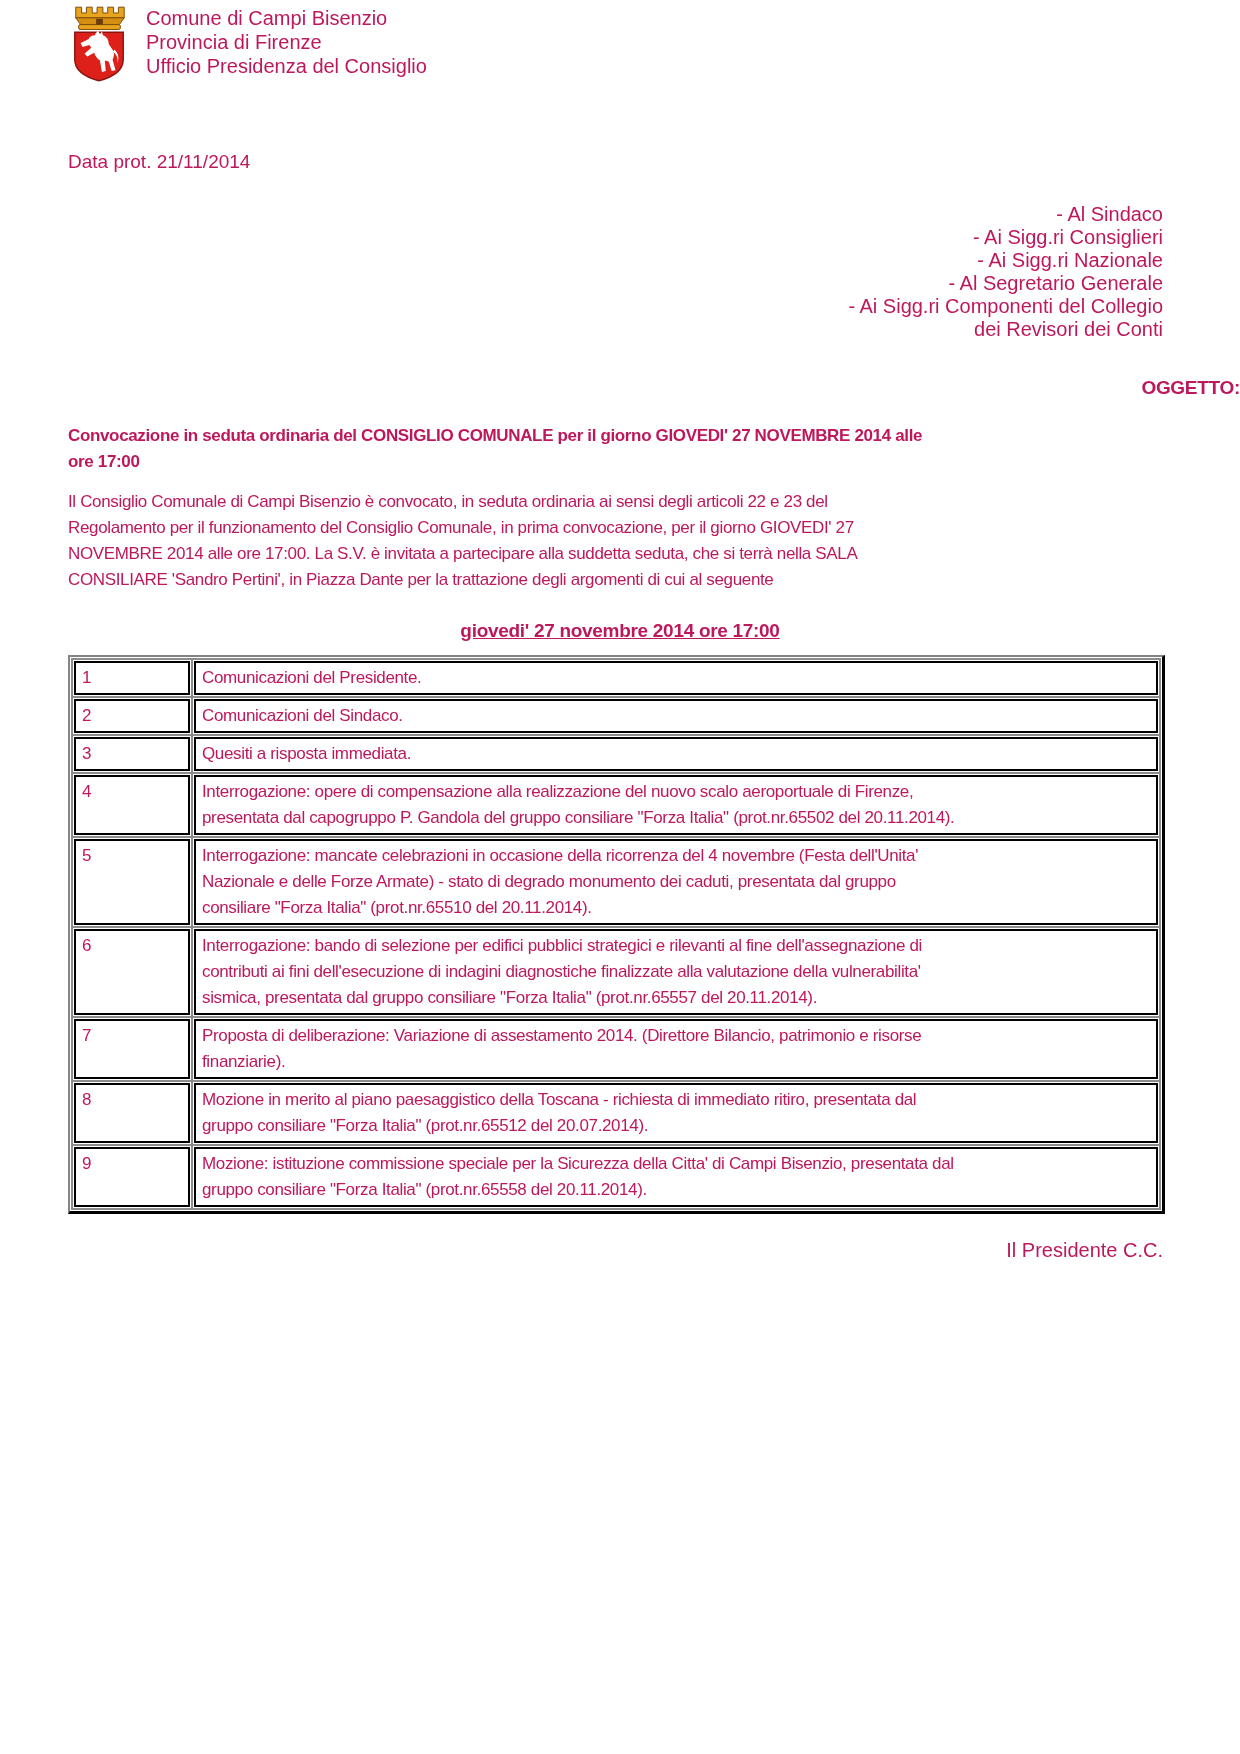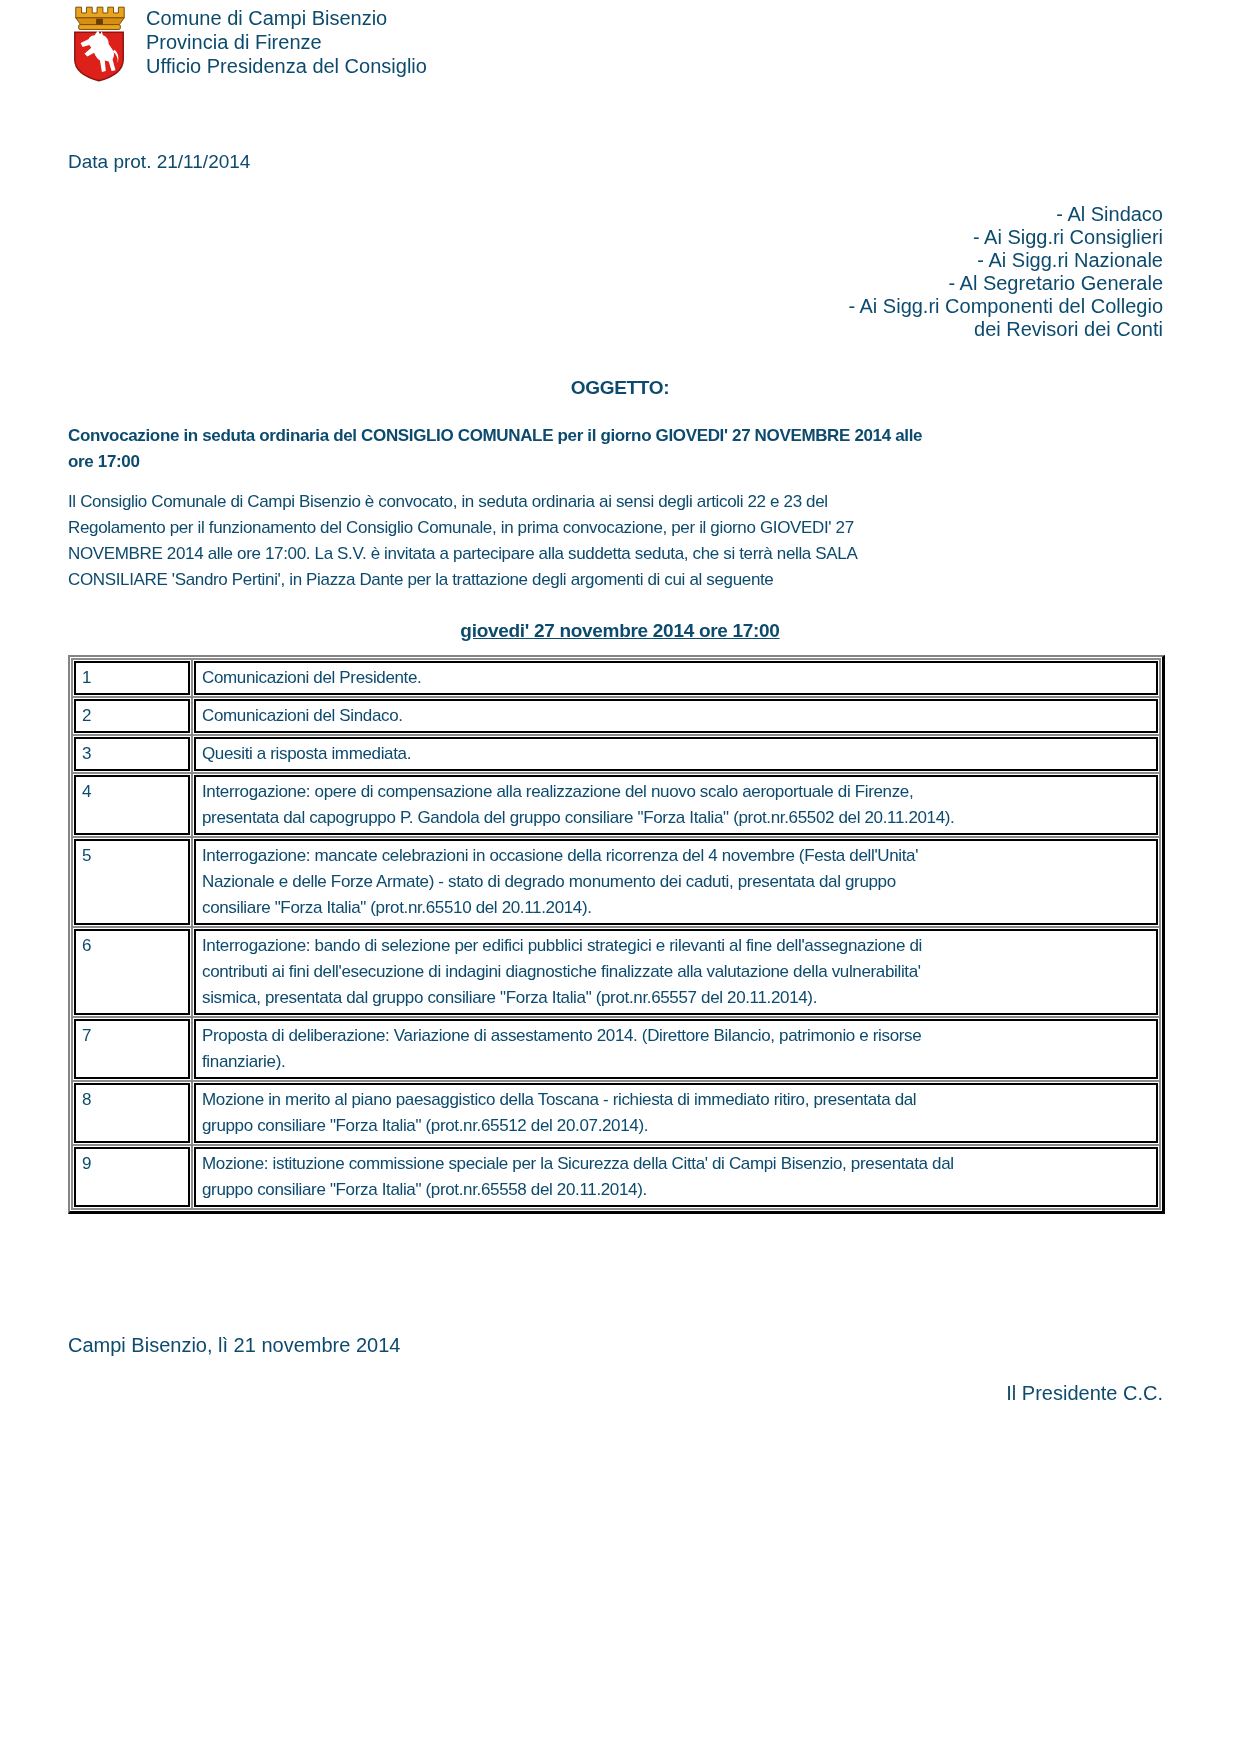--- a/index.html
+++ b/index.html
@@ -1,36 +1,36 @@
 <!DOCTYPE html>
 <html><head>
 <meta charset="utf-8">
 <style>
   html,body { margin:0; padding:0; background:#ffffff; }
   .page {
     position:relative;
     width:1240px; height:1754px;
     background:#ffffff;
-    color:#0c4a6e;
+    color:#be185d;
     font-family:"Liberation Sans","DejaVu Sans",sans-serif;
     overflow:hidden;
   }
   
   .letterhead { display:flex; gap:16px; margin:4px 77px 0 68px; }
   .logo { width:62px; height:78px; flex:0 0 auto; }
   .org { font-size:20px; line-height:24px; padding-top:2px; }
 
   
   .prot { margin:68px 0 0 68px; font-size:19px; line-height:23px; }
 
   
   .recipients { margin:30px 77px 0 0; text-align:right; font-size:20px; line-height:23px; }
 
   
-  .subject-label { margin-top:36px; text-align:center; font-weight:bold; font-size:19px; letter-spacing:-0.3px; }
+  .subject-label { margin-top:36px; text-align:right; font-weight:bold; font-size:19px; letter-spacing:-0.3px; }
   .subject-text {
     margin:24px 77px 0 68px;
     font-weight:bold; font-size:17px; line-height:26px; letter-spacing:-0.35px;
     white-space:pre-line;
   }
   
   .body-text {
     margin:14px 77px 0 68px;
     font-size:17px; line-height:26px; letter-spacing:-0.35px;
     white-space:pre-line;
@@ -179,19 +179,18 @@
     </tr>
 
     <tr>
       <td class="num">9</td>
       <td class="desc">Mozione: istituzione commissione speciale per la Sicurezza della Citta' di Campi Bisenzio, presentata dal
 gruppo consiliare "Forza Italia" (prot.nr.65558 del 20.11.2014).</td>
     </tr>
   </tbody>
   </table>
 
-  <div class="place-date">Campi Bisenzio, lì 21 novembre 2014</div>
 
   <div class="signature">
     <div>Il Presidente C.C.</div>
   </div>
 
 </div>
 
 </body></html>

